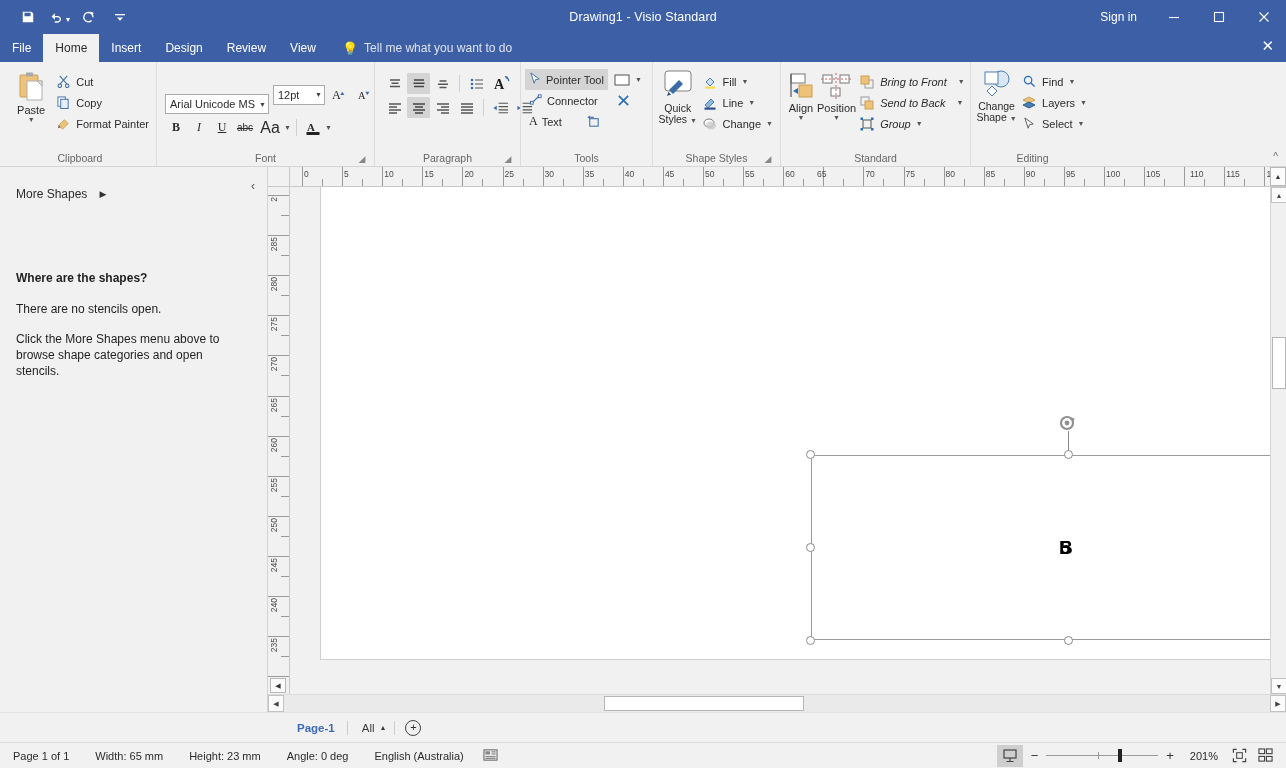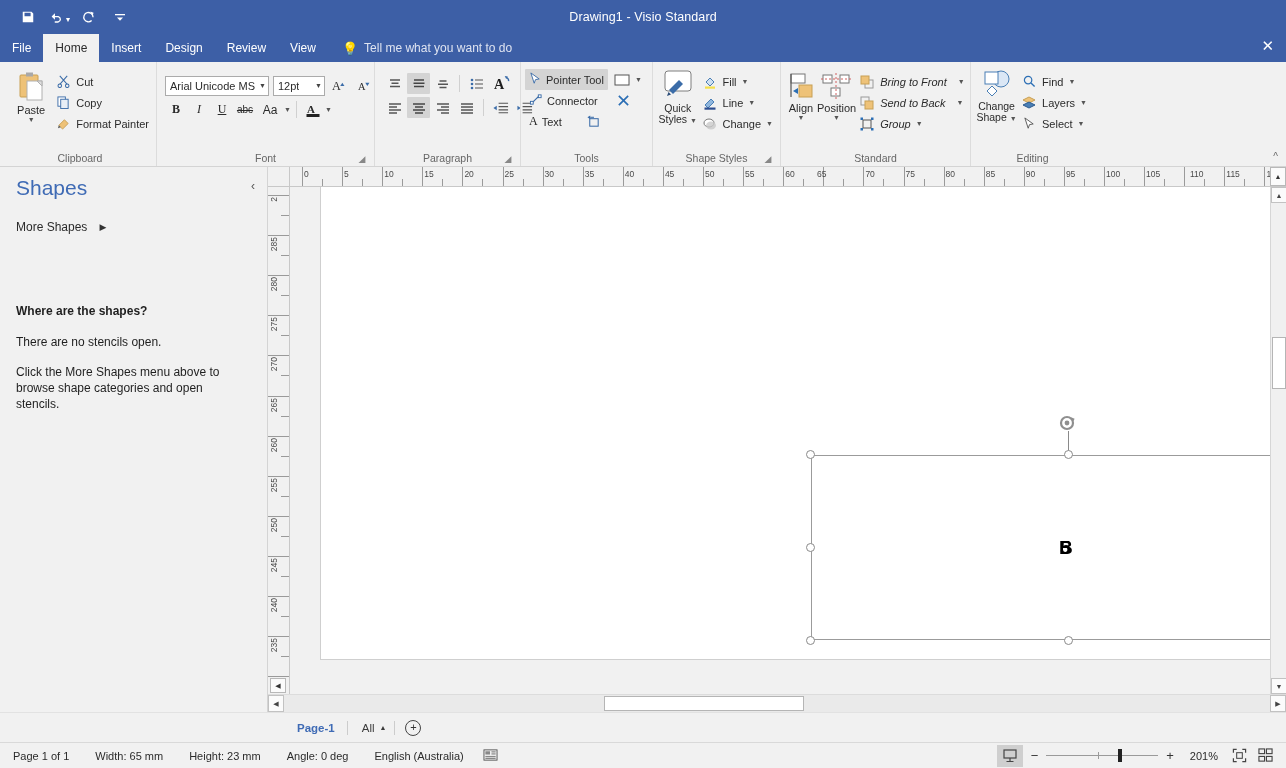--- a/index.html
+++ b/index.html
@@ -84,21 +84,21 @@
 
   
   .g-font { width: 218px; }
   .fontrow1 { display: flex; align-items: center; gap: 4px; padding: 2px 0 0 4px; }
   .combo {
     height: 20px; border: 1px solid #ababab; background: #fff; display: flex; align-items: center;
     font-size: 11px; color: #2b2b2b; padding: 0 2px 0 4px; position: relative;
   }
   .combo .cv { overflow: hidden; white-space: nowrap; }
   .combo .cc { margin-left: auto; font-size: 7px; color: #444; padding-left: 4px; }
-  .combo.fontname { width: 104px; }
+  .combo.fontname { width: 104px; margin-top: 19px; }
   .combo.fontsize { width: 52px; }
   .aplus, .aminus { width: 21px; height: 21px; display:flex; align-items:center; justify-content:center; position: relative;}
   .fontrow2 { display: flex; align-items: center; gap: 1px; padding: 3px 0 0 4px; }
   .fbtn { width: 22px; height: 21px; display:flex; align-items:center; justify-content:center; font-size: 12px; color:#2b2b2b;}
   .vsep { width: 1px; height: 17px; background: #d0d0d0; margin: 0 4px; }
 
   
   .g-para { width: 146px; }
   .prow { display: flex; align-items: center; gap: 1px; padding-left: 4px; }
   .pbtn { width: 23px; height: 21px; display:flex; align-items:center; justify-content:center; border-radius:1px;}
@@ -252,20 +252,38 @@
           </svg>
       </div>
       <div class="qat-btn" style="margin-left:4px;">
         <svg width="12" height="12" viewBox="0 0 12 12">
             <path fill="#fff" d="M1 3h10v1.3H1z"></path>
             <path fill="#fff" d="M3 6.4h6l-3 3.4z"></path>
           </svg>
       </div>
     </div>
     <div class="title-text">Drawing1 - Visio Standard</div>
+    <div class="tb-right">
+      <div class="signin">Sign in</div>
+      <div class="wbtn">
+        <svg width="12" height="12" viewBox="0 0 12 12">
+            <path stroke="#fff" stroke-width="1.1" d="M1 6.5h10"></path>
+          </svg>
+      </div>
+      <div class="wbtn">
+        <svg width="12" height="12" viewBox="0 0 12 12">
+            <rect x="1.5" y="1.5" width="9" height="9" fill="none" stroke="#fff" stroke-width="1.1"></rect>
+          </svg>
+      </div>
+      <div class="wbtn">
+        <svg width="12" height="12" viewBox="0 0 12 12">
+            <path stroke="#fff" stroke-width="1.1" d="M1.5 1.5l9 9M10.5 1.5l-9 9"></path>
+          </svg>
+      </div>
+    </div>
   </div>
 
   <div class="tabsrow">
     <div class="tab">File</div>
     <div class="tab active">Home</div>
     <div class="tab">Insert</div>
     <div class="tab">Design</div>
     <div class="tab">Review</div>
     <div class="tab">View</div>
     <div class="tellme">
@@ -354,21 +372,21 @@
           <div class="fbtn">
               <i style="font-family:'Liberation Serif',serif">I</i>
             </div>
           <div class="fbtn">
               <u style="font-family:'Liberation Serif',serif">U</u>
             </div>
           <div class="fbtn">
               <span style="text-decoration:line-through;font-size:10px">abc</span>
             </div>
           <div class="fbtn" style="width:26px">
-              <span style="font-size:12px">Aa</span>
+              <span style="font-size:16px">Aa</span>
             </div>
           <div class="caretdown">▼</div>
           <div class="vsep"></div>
           <div class="fbtn">
             <svg width="16" height="17" viewBox="0 0 16 17">
                 <text x="2" y="12" font-size="11" font-weight="bold" font-family="Liberation Serif, serif" fill="#2b2b2b">A</text>
                 <rect x="1.5" y="13" width="13" height="3" fill="#222"></rect>
               </svg>
           </div>
           <div class="caretdown">▼</div>
@@ -665,21 +683,20 @@
       </div>
       <div class="rlabel">Editing</div>
     </div>
 
     <div class="ribbon-collapse">^</div>
   </div>
 
   <div class="main">
 
     <div class="shapes-panel">
-      <div class="shapes-title">Shapes</div>
       <div class="collapse-arrow">‹</div>
       <div class="more-shapes">
         <span>More Shapes</span>
         <span class="tri">▶</span>
       </div>
       <div class="help-block">
         <div class="help-h">Where are the shapes?</div>
         <div class="help-p">There are no stencils open.</div>
         <div class="help-p">Click the More Shapes menu above to browse shape categories and open stencils.</div>
       </div>

